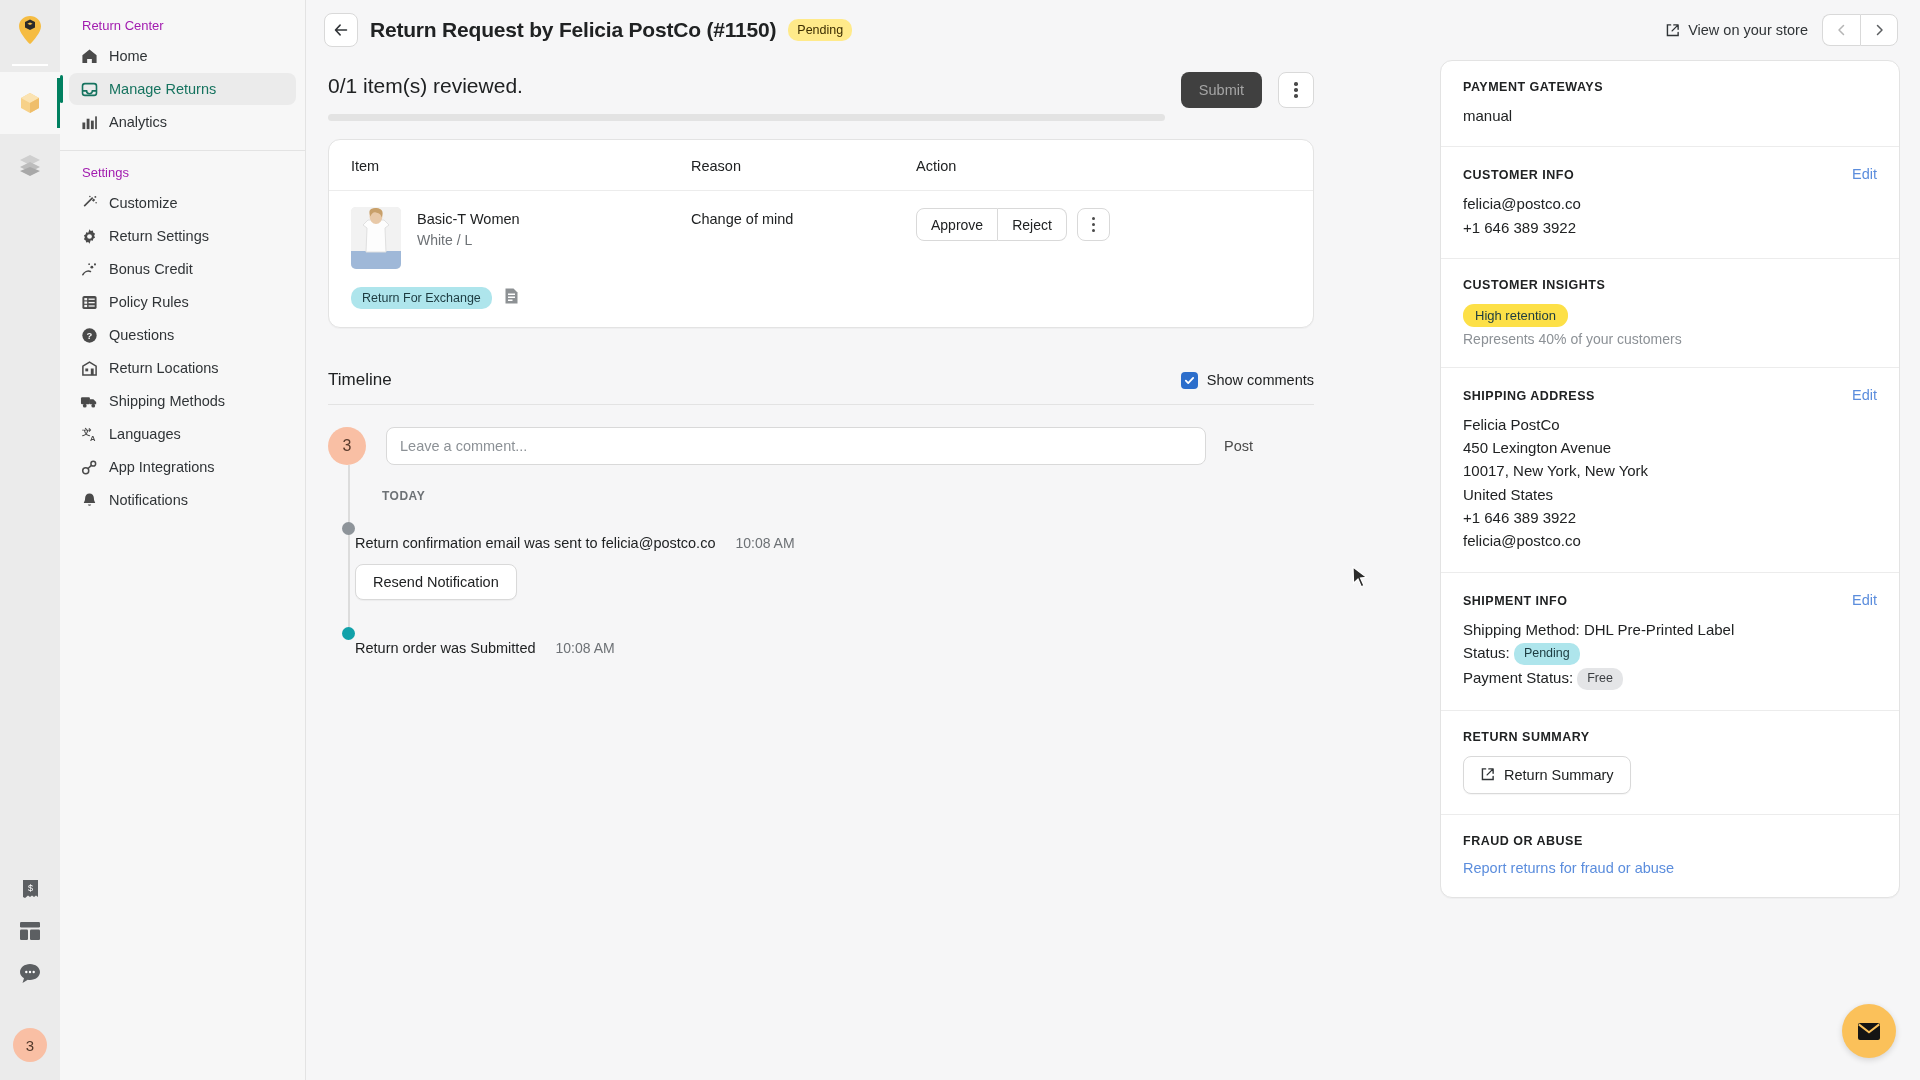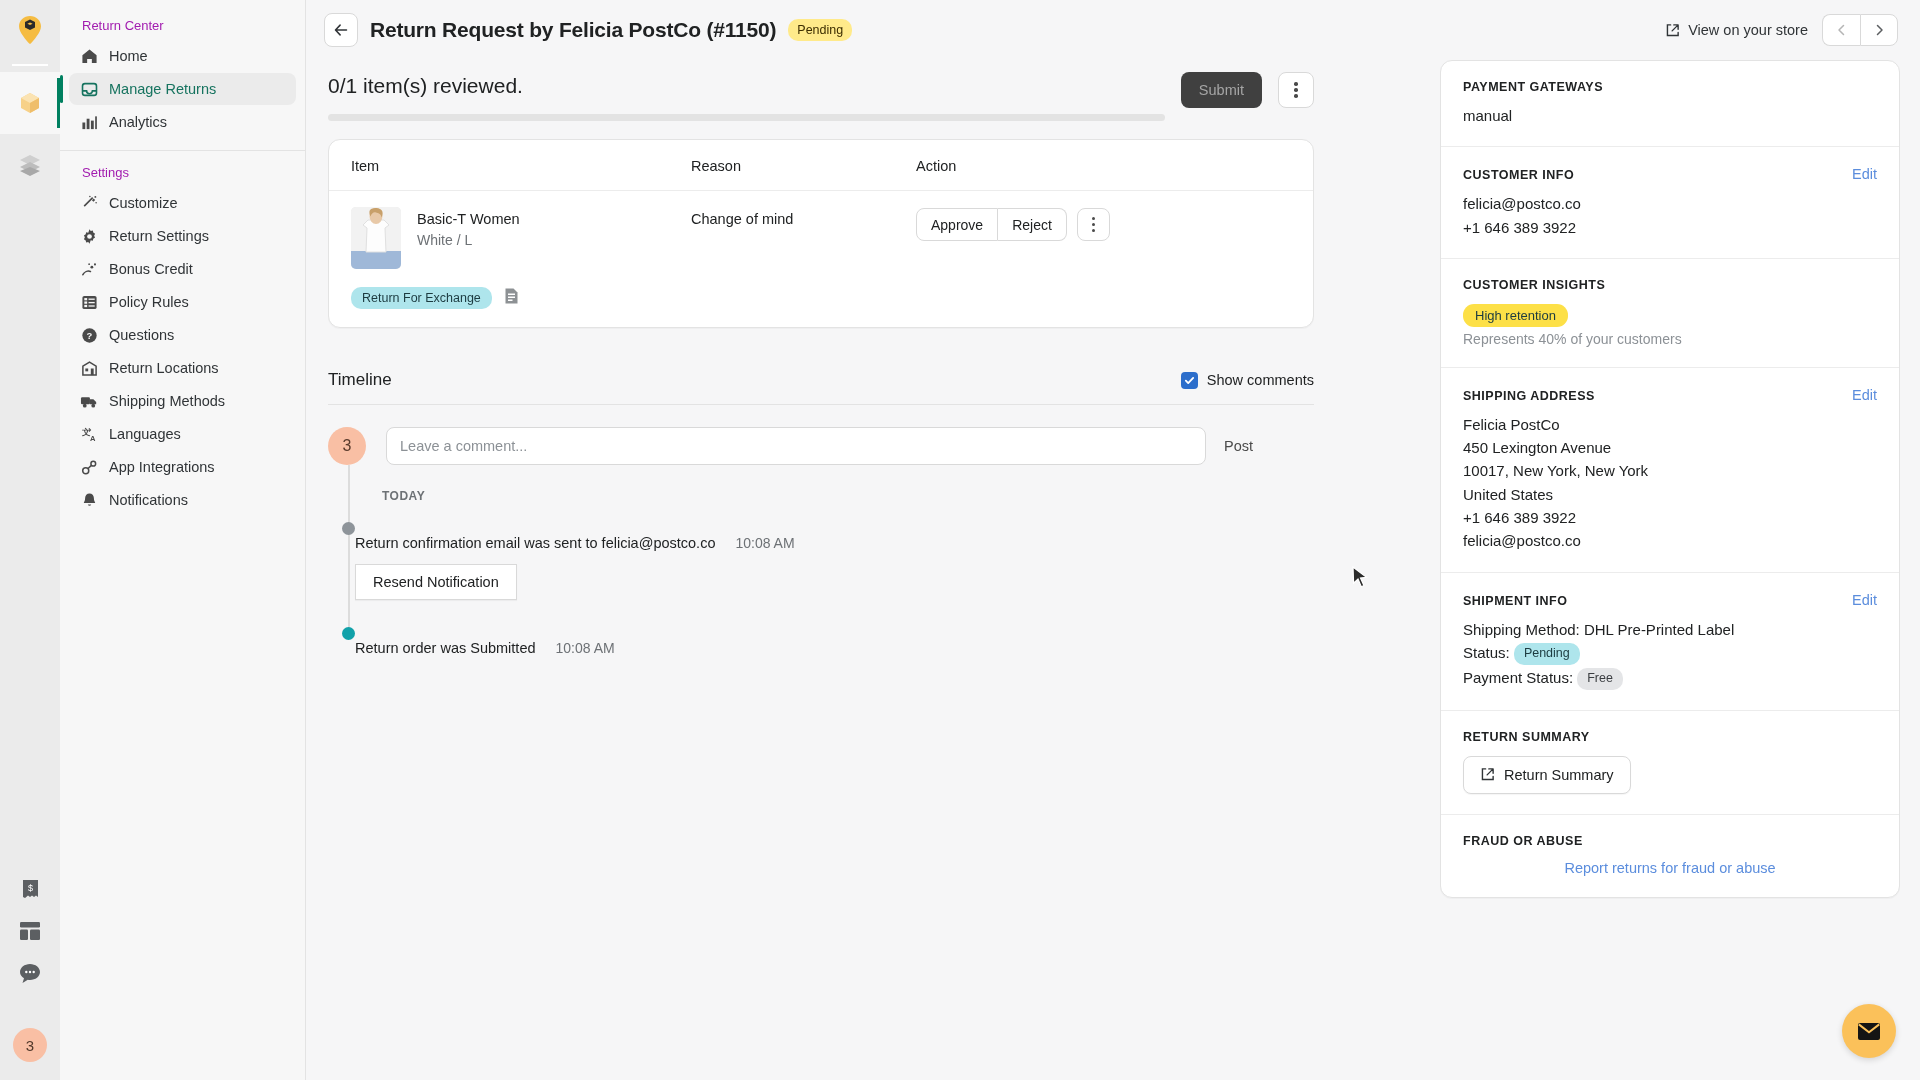--- a/index.html
+++ b/index.html
@@ -183,33 +183,33 @@
     font-size: 12px; letter-spacing: 0.5px; color: #6d7175; margin: 24px 0 0 54px; font-weight: 600;
   }
   .tl-event { display: flex; align-items: flex-start; margin-top: 14px; position: relative; z-index: 2; flex-direction: column; }
   .tl-dot { width: 13px; height: 13px; border-radius: 50%; flex: 0 0 13px; margin: 5px 0 0 14px; }
   .tl-dot.grey { background: #8e949a; }
   .tl-dot.teal { background: #11a1a9; }
   .tl-evt-body { margin-left: 27px; flex: 1 1 auto; }
   .tl-evt-text { font-size: 14.5px; color: #202223; }
   .tl-time { font-size: 14px; color: #6d7175; margin-left: auto; padding-left: 20px; }
   .btn-resend {
-    margin-top: 13px; height: 36px; border: 1px solid #d9d9d9; border-radius: 0; background: #fff;
+    margin-top: 13px; height: 36px; border: 1px solid #d9d9d9; border-radius: 8px; background: #fff;
     font-size: 14.5px; padding: 0 17px; cursor: pointer; font-family: inherit; color: #202223;
     box-shadow: 0 1px 1px rgba(0,0,0,0.04);
   }
 
   
   .rightpanel {
     position: absolute; right: 20px; top: 60px; width: 460px;
     background: #fff; border: 1px solid #e3e3e3; border-radius: 12px; overflow: hidden;
     box-shadow: 0 1px 1px rgba(0,0,0,0.03);
   }
   .rp-sec { padding: 19px 22px 20px; border-bottom: 1px solid #ececec; }
-  .rp-sec:last-child { border-bottom: none; text-align: center; }
+  .rp-sec:last-child { border-bottom: none; }
   .rp-head { display: flex; align-items: baseline; }
   .rp-title {
     font-size: 12.5px; font-weight: 700; letter-spacing: 0.5px; color: #202223; text-transform: uppercase;
   }
   .rp-edit { margin-left: auto; font-size: 14.5px; color: #5b8ddd; cursor: pointer; }
   .rp-line { font-size: 15px; color: #202223; margin-top: 11px; line-height: 1.42; }
   .rp-line.tight { margin-top: 2px; }
   .rp-sub { font-size: 14px; color: #8c9196; margin-top: 4px; }
   .pill-retention {
     display: inline-block; background: #fde047; color: #1c3b40;

